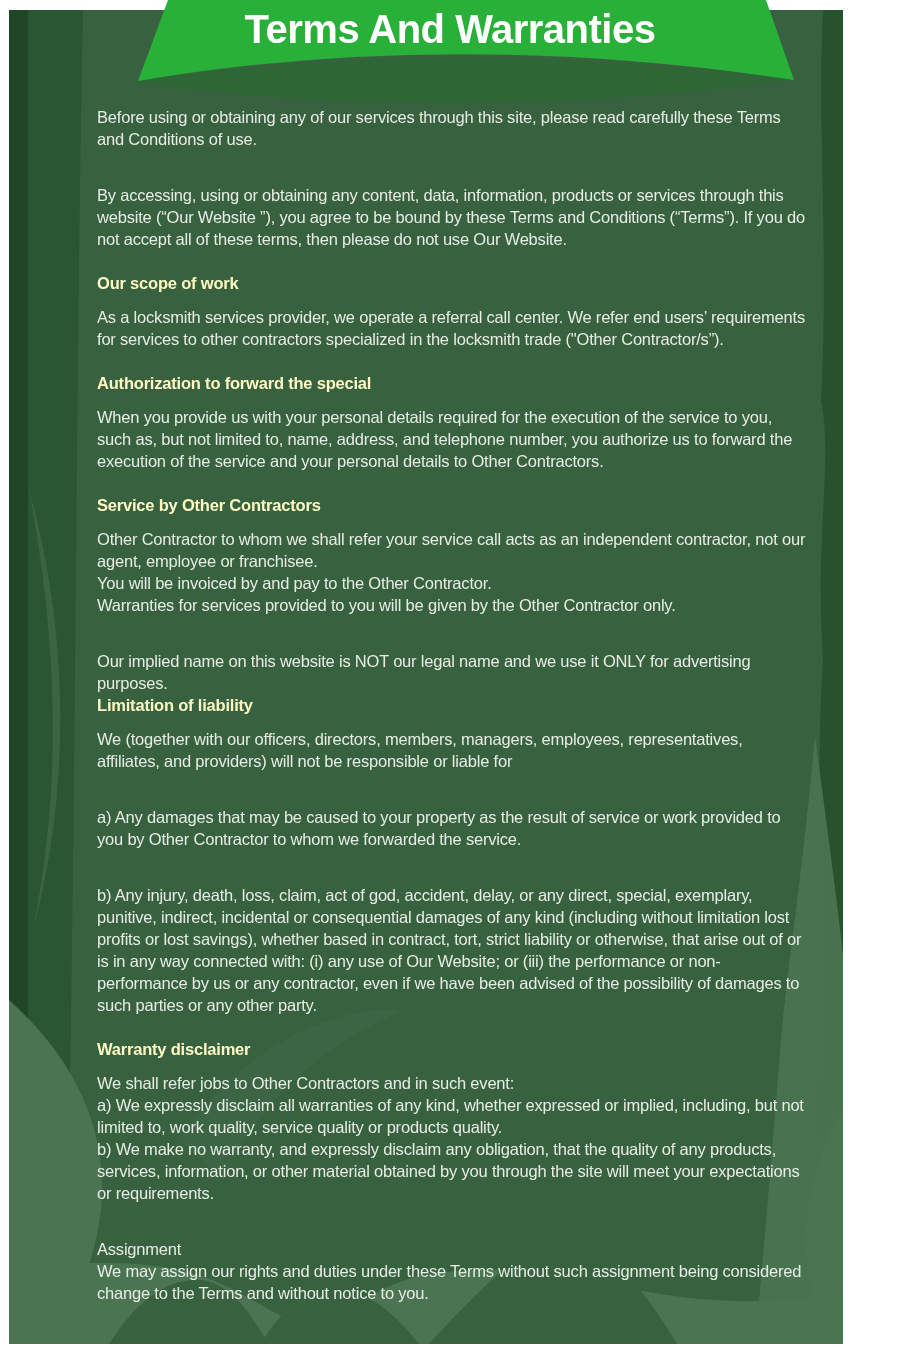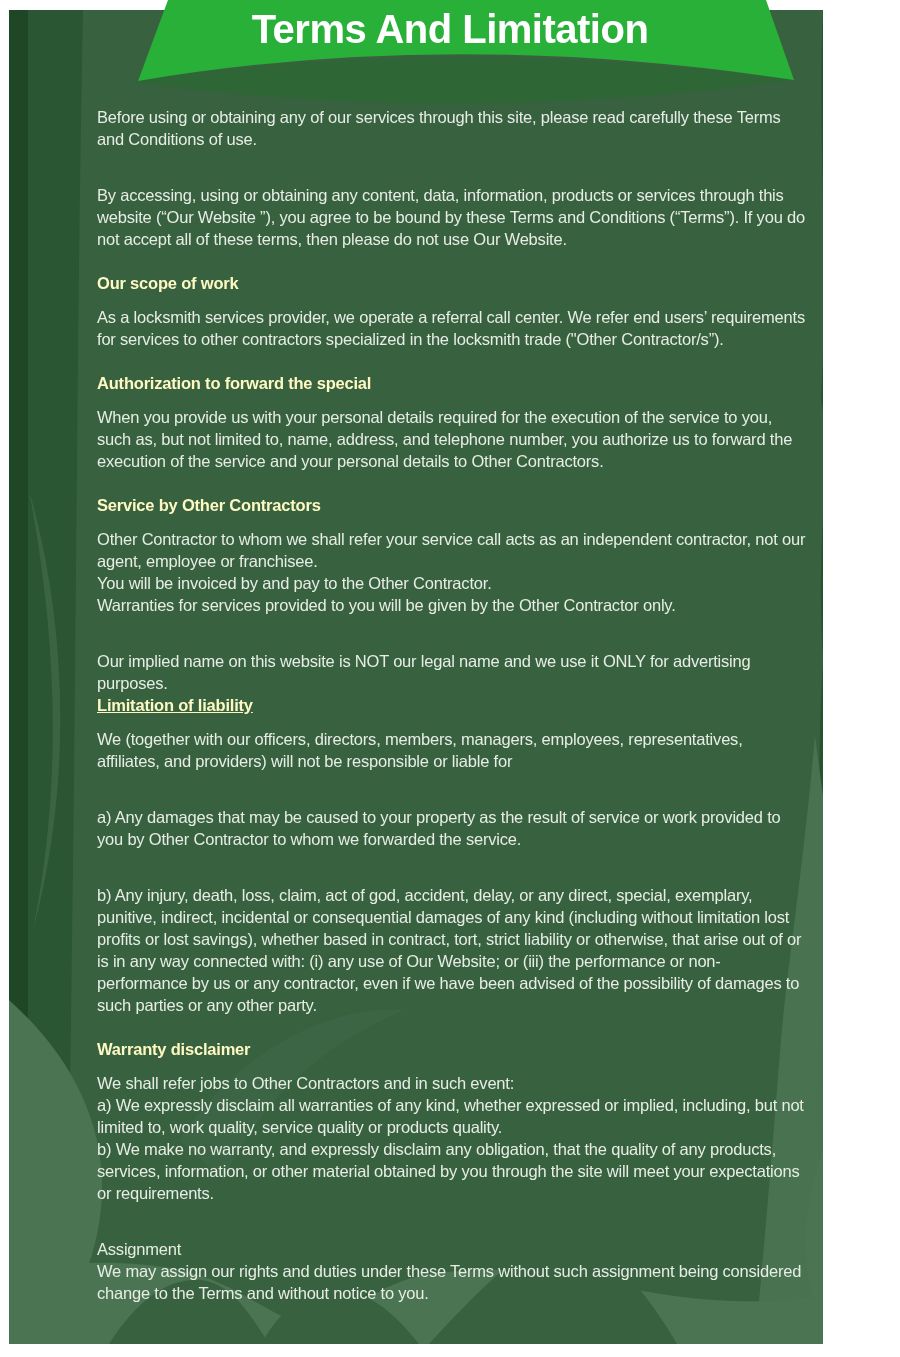--- a/index.html
+++ b/index.html
@@ -6,31 +6,31 @@
   body{
     width:900px;height:1357px;
     background:#ffffff;
     font-family:"Liberation Sans","DejaVu Sans",sans-serif;
     position:relative;
     overflow:hidden;
   }
   .page{position:absolute;inset:0;width:900px;height:1357px;background:#ffffff;}
   .panel{
     position:absolute;left:9px;top:10px;width:814px;height:1334px;
-    background:#386140;overflow:hidden;
+    background:#386140;overflow:hidden;padding-left:20px;
   }
   .bg-art{position:absolute;left:0;top:0;width:882px;height:1334px;display:block;}
   .content{
     position:absolute;left:88px;top:96px;width:712px;
     color:#E7EDE4;font-size:16.5px;line-height:22px;letter-spacing:-0.2px;
   }
   .content > :first-child{margin-top:0;}
   .p{margin-top:34px;white-space:pre-line;}
   .h{margin-top:22px;font-weight:bold;color:#fef9c3;white-space:pre-line;}
-  .h.tight{margin-top:0;text-decoration:underline;}
+  .h.tight{margin-top:0;}
   .h + .p{margin-top:12px;}
   .banner-svg{position:absolute;left:0;top:0;width:900px;height:130px;display:block;pointer-events:none;}
   .banner-title{
     position:absolute;left:0;top:5px;width:900px;
     text-align:center;color:#ffffff;
     font-size:40px;font-weight:700;letter-spacing:-0.5px;line-height:48px;
   }
 </style>
 </head>
 <body>
@@ -87,15 +87,15 @@
         <div class="p">Assignment
 We may assign our rights and duties under these Terms without such assignment being considered change to the Terms and without notice to you.</div>
       </div>
   </div>
 
   <svg class="banner-svg" viewBox="0 0 900 130" xmlns="http://www.w3.org/2000/svg">
     <path d="M129,82 Q450,34 794,80 Q460,126 129,82 Z" fill="#2F6635"></path>
     <path d="M168,0 L766,0 L794,80 Q450,28 138,81 Z" fill="#28B038"></path>
   </svg>
 
-  <div class="banner-title">Terms And Limitation</div>
+  <div class="banner-title">Terms And Warranties</div>
 
 </div>
 
 </body></html>

